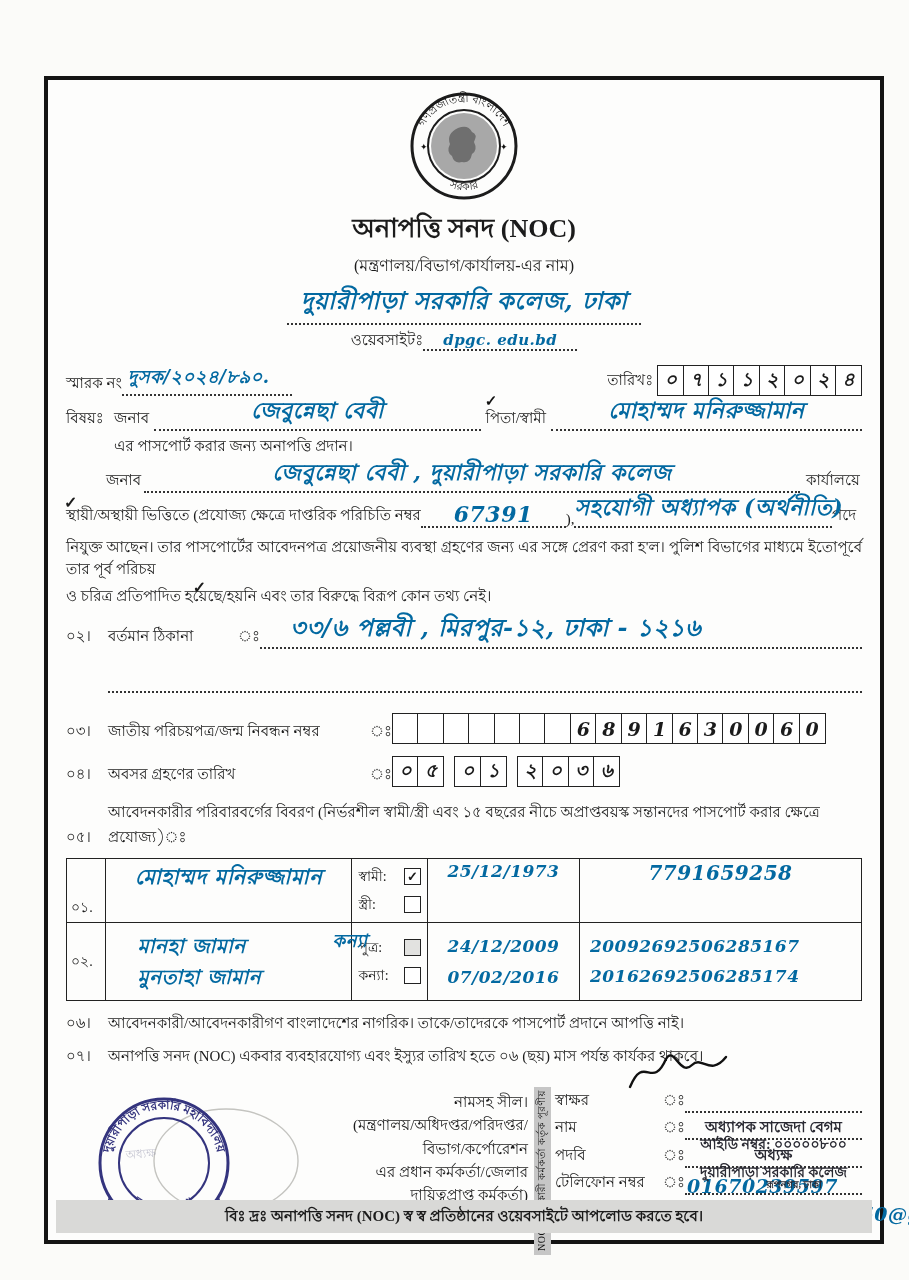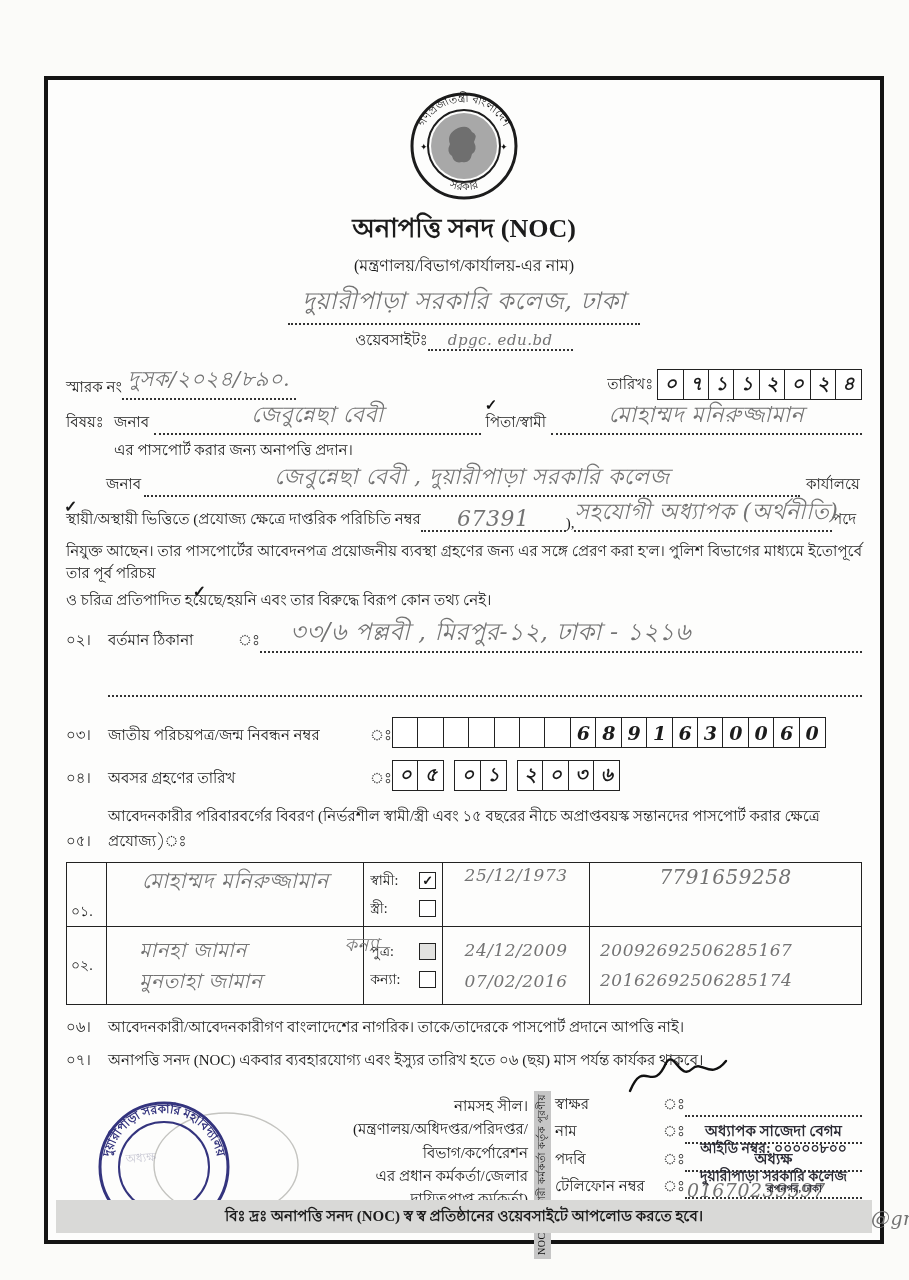--- a/index.html
+++ b/index.html
@@ -19,26 +19,26 @@
 
   
   .emblem-wrap { text-align:center; margin-top:2px; }
   .title { text-align:center; font-size:26px; font-weight:bold; margin-top:2px; }
   .subtitle { text-align:center; font-size:16px; margin-top:1px; }
   .orgline { text-align:center; margin-top:2px; }
   .org-hw { display:inline-block; font-size:24px; border-bottom:2px dotted #333; padding:0 14px 1px 14px; }
   .webline { text-align:center; font-size:15px; margin-top:3px; }
   .web-hw { display:inline-block; border-bottom:2px dotted #333; padding:0 20px; font-size:15px; }
 
-  .hw { font-family:"DejaVu Serif", serif; font-style:italic; font-weight:400; color:#737373; letter-spacing:.5px; }
+  .hw { font-family:"DejaVu Serif", serif; font-style:italic; font-weight:700; color:#0369a1; letter-spacing:.5px; }
 
   
   .memo-row { display:flex; justify-content:space-between; align-items:flex-end; margin-top:10px; font-size:15px; }
   .memo-left { display:flex; align-items:flex-end; }
-  .memo-val { display:inline-block; min-width:170px; border-bottom:2px dotted #333; font-size:21px; padding:0 6px; }
+  .memo-val { display:inline-block; min-width:170px; border-bottom:2px dotted #333; font-size:18px; padding:0 6px; }
   .date-right { display:flex; align-items:center; gap:4px; }
   .boxrow { display:flex; }
   .box {
     width:27px; height:31px; border:1.6px solid #222; background:#fff;
     display:flex; align-items:center; justify-content:center;
     font-family:"DejaVu Serif", serif; font-style:italic; font-weight:700; font-size:19px;
     margin-left:-1.6px;
   }
   .box.first { margin-left:0; }
 

